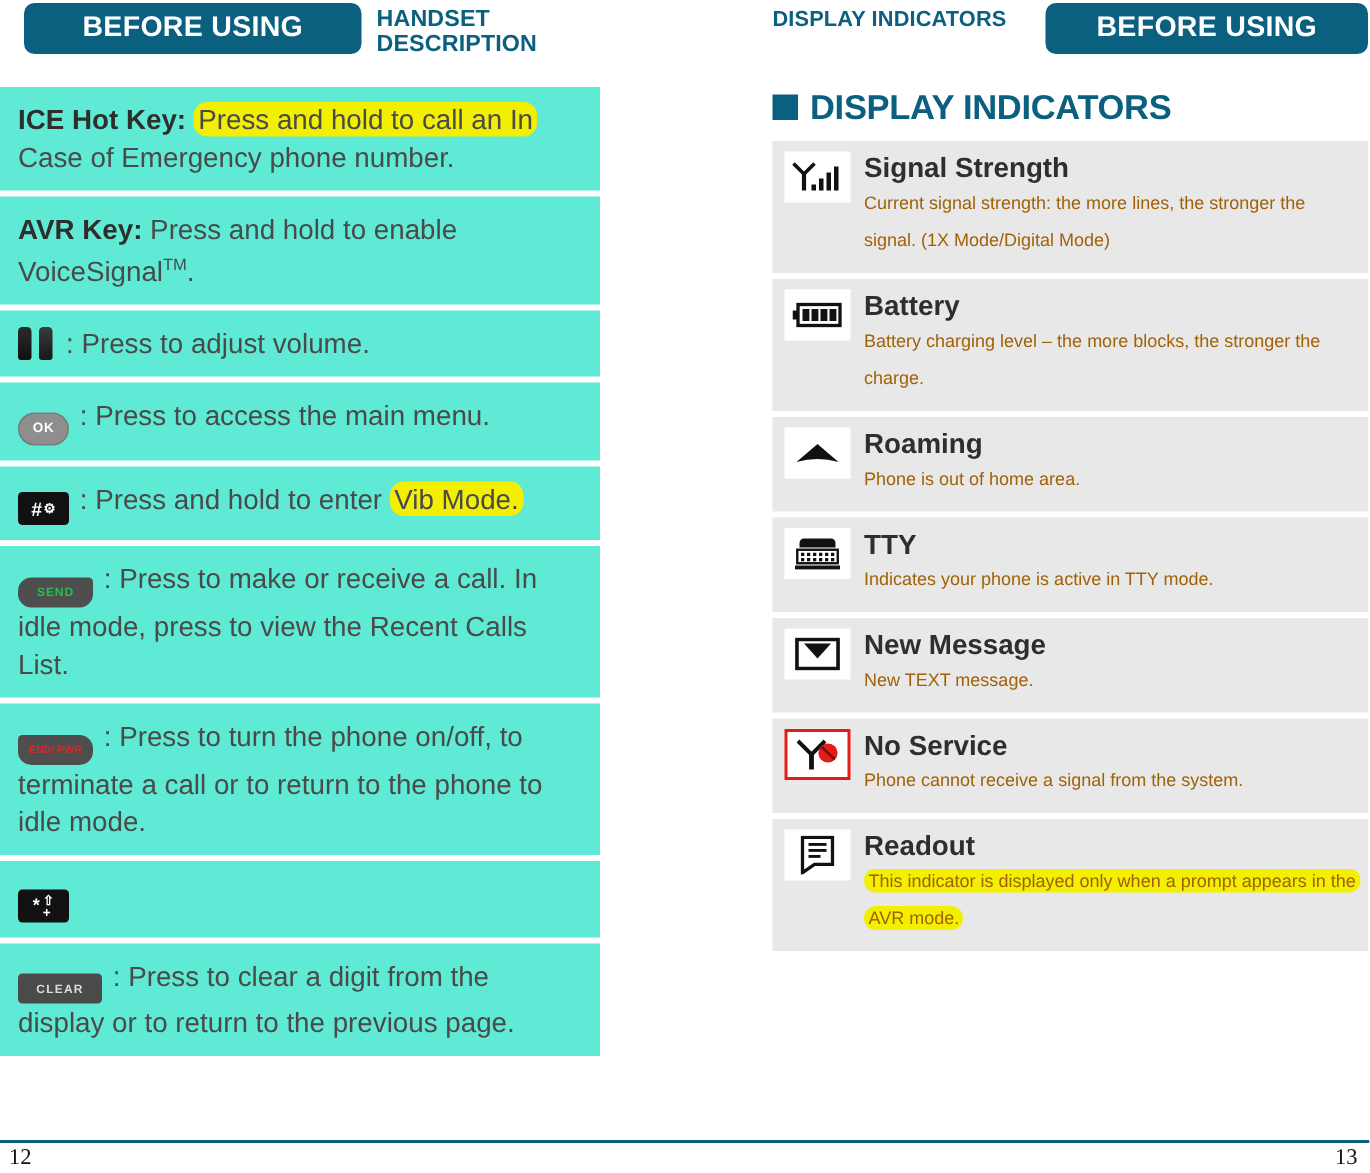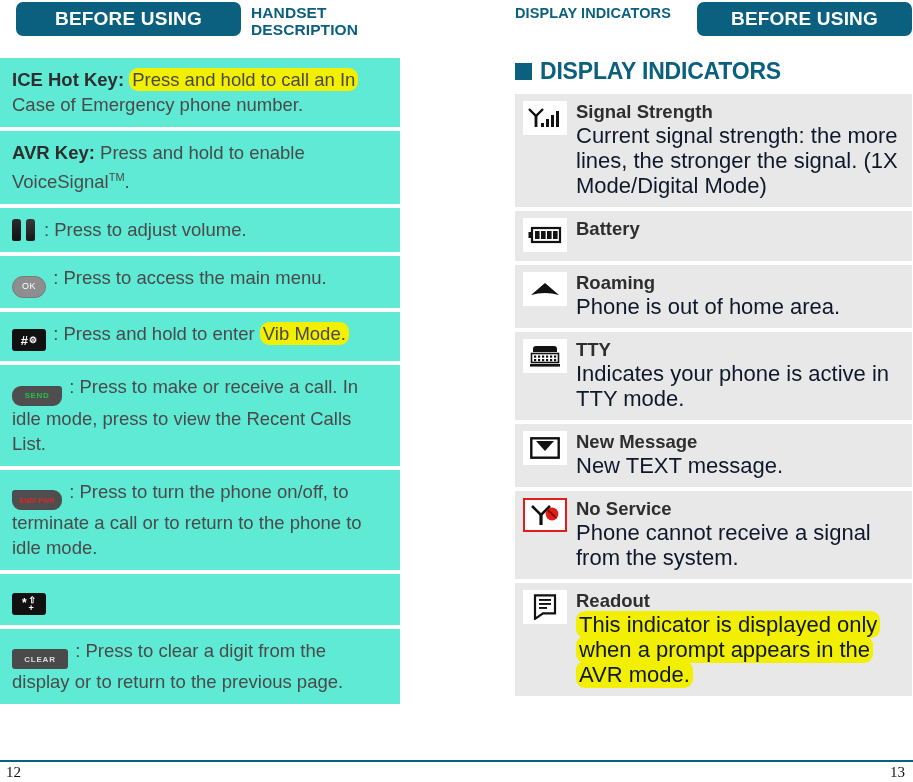--- a/index.html
+++ b/index.html
@@ -64,21 +64,21 @@
   
   .keyicon { display: inline-block; vertical-align: -5px; margin-right: 2px; }
 
   .k-vol { width: 30px; height: 22px; position: relative; }
   .k-vol i { position: absolute; background: #1f1f1f; border-radius: 3px 3px 2px 2px;
              width: 9px; height: 22px; display: block; }
   .k-vol i:nth-child(1) { left: 0px;  background: linear-gradient(#2b2b2b,#111); }
   .k-vol i:nth-child(2) { left: 14px; background: linear-gradient(#3a3a3a,#181818); }
 
   .k-ok { width: 34px; height: 22px; border-radius: 11px; background: #8e8e8e;
-          color: #ffffff; font-size: 9px; font-weight: normal; letter-spacing: .5px;
+          color: #ffffff; font-size: 9px; font-weight: bold; letter-spacing: .5px;
           display: inline-flex; align-items: center; justify-content: center;
           border: 1px solid #7a7a7a; }
 
   .k-hash { width: 34px; height: 22px; background: #111; border-radius: 3px;
             display: inline-flex; align-items: center; justify-content: center;
             color: #fff; font-size: 13px; font-weight: bold; gap: 1px; }
   .k-hash em { font-style: normal; font-size: 9px; line-height: 9px; }
 
   .k-star { width: 34px; height: 22px; background: #111; border-radius: 3px;
             display: inline-flex; align-items: center; justify-content: center;
@@ -115,21 +115,21 @@
   }
   .ind-ico {
     flex: 0 0 auto;
     width: 44px; height: 34px;
     background: #ffffff;
     display: flex; align-items: center; justify-content: center;
   }
   .ind-ico.selected { border: 2px solid #e41b17; }
   .ind-body { flex: 1 1 auto; min-width: 0; }
   .ind-title { color: #2e2e2e; font-weight: bold; font-size: 18.5px; line-height: 22px; }
-  .ind-desc  { color: #0f172a; font-size: 22px; line-height: 25px; }
+  .ind-desc  { color: #a16207; font-size: 12px; line-height: 25px; }
 
   
   .rule { position: absolute; left: 0; right: 0; top: 760px; height: 2px; background: #0b6080; }
   .pg { position: absolute; top: 764px; color: #111; font-size: 15px;
         font-family: Liberation Serif, serif; }
   #pg-left  { left: 6px; }
   #pg-right { right: 8px; margin-left: 26px; }
 </style>
 </head>
 <body>
@@ -225,20 +225,21 @@
           <rect x="4" y="3" width="28" height="14" fill="none" stroke="#111" stroke-width="2.2"></rect>
           <rect x="0.5" y="7" width="3.5" height="6" fill="#111"></rect>
           <rect x="7" y="6" width="4.6" height="8" fill="#111"></rect>
           <rect x="13" y="6" width="4.6" height="8" fill="#111"></rect>
           <rect x="19" y="6" width="4.6" height="8" fill="#111"></rect>
           <rect x="25" y="6" width="4.6" height="8" fill="#111"></rect>
         </svg>
       </div>
       <div class="ind-body">
         <div class="ind-title">Battery</div>
+        <div class="ind-desc">Battery charging level – the more blocks, the stronger the charge.</div>
       </div>
     </div>
 
     <div class="ind">
       <div class="ind-ico">
         <svg width="32" height="18" viewBox="0 0 32 18" aria-hidden="true">
           <path d="M2 15 L16 3 L30 15 Q16 11 2 15 Z" fill="#111"></path>
         </svg>
       </div>
       <div class="ind-body">

